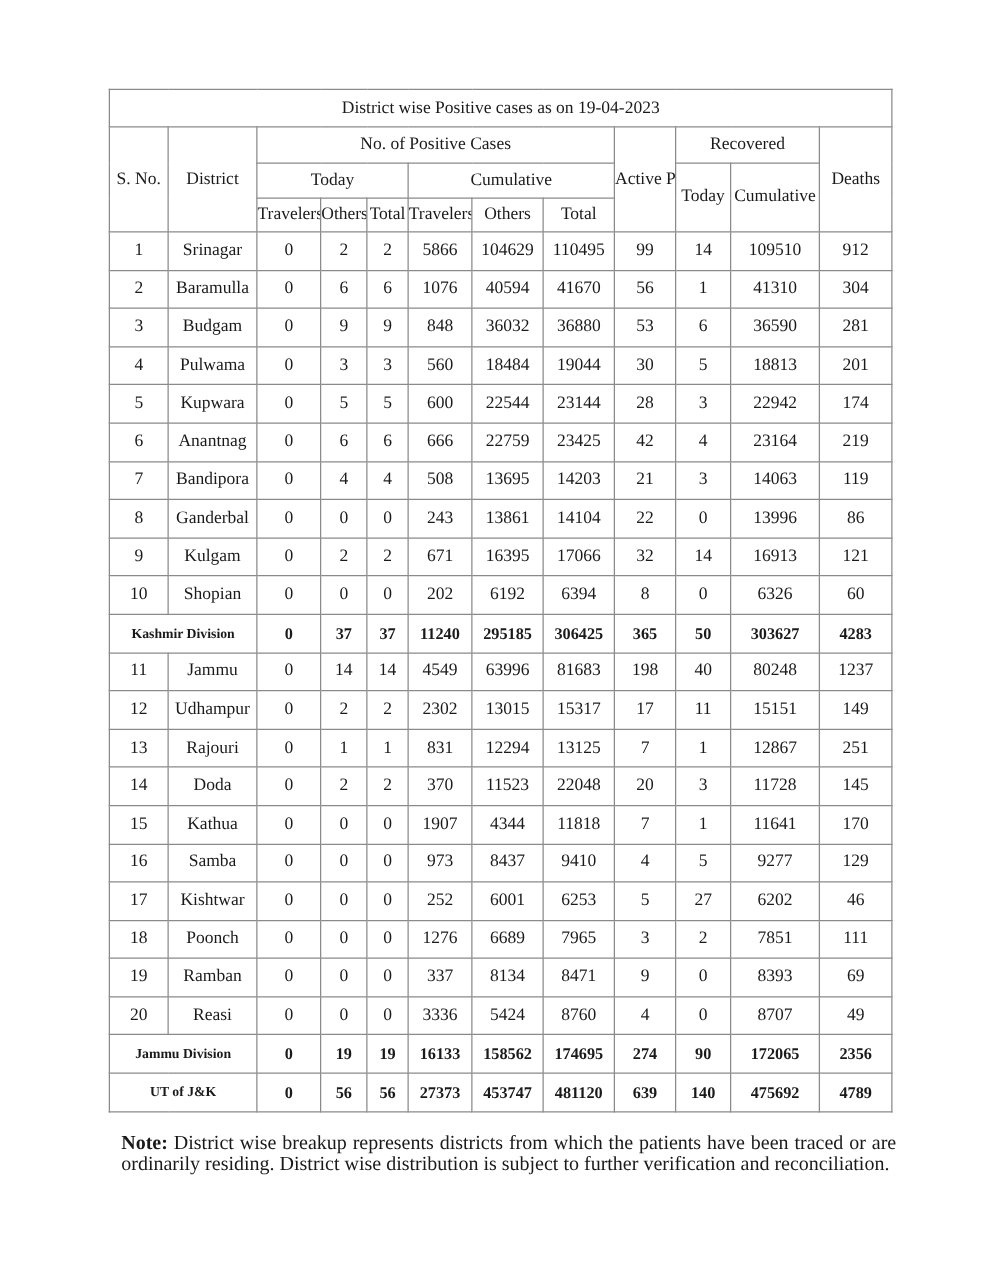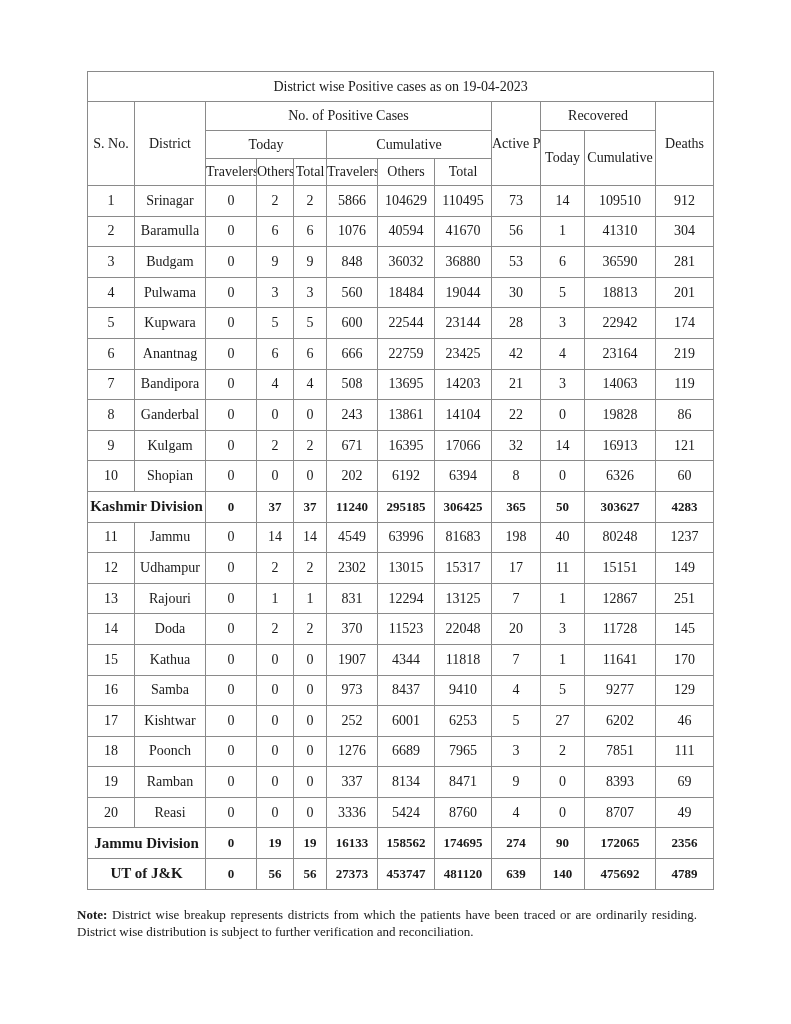--- a/index.html
+++ b/index.html
@@ -19,25 +19,25 @@
   .h2 th { height: 27px; }
   .h3 th { height: 26px; border-bottom: 1.5px solid #444; }
   th.big { font-size: 16px; font-weight: bold; }
   th.med { font-size: 13px; font-weight: bold; }
   th.small { font-size: 9px; font-weight: bold; }
   th.wrap { white-space: normal; line-height: 12px; font-size: 10px; font-weight: bold; }
   th.smallb { font-size: 10px; font-weight: bold; margin-top: 24px; }
   tr.data td { height: 29.6px; }
   td.district { text-align: left; padding-left: 8px; }
   tr.division td { font-weight: bold; height: 29.6px; font-size: 13px; }
-  tr.division td.divlabel { font-size: 15px; }
+  tr.division td.divlabel { font-size: 11px; }
   tr.grand td { border-top: 1.5px solid #444; }
   .note {
-    position: absolute; left: 77px; top: 906px; width: 620px;
-    font-size: 13px; line-height: 17px; text-align: justify; color: #1a1a1a;
+    position: absolute; left: 97px; top: 906px; width: 620px;
+    font-size: 16px; line-height: 17px; text-align: justify; color: #1a1a1a;
   }
   .note b { font-weight: bold; }
 </style>
 </head>
 <body>
 
 <div class="page">
   <table class="report">
     <colgroup>
       <col style="width:47px">
@@ -83,21 +83,21 @@
     <tbody id="kashmir-body">
         <tr class="data">
           <td>1</td>
           <td class="district">Srinagar</td>
           <td>0</td>
           <td>2</td>
           <td>2</td>
           <td>5866</td>
           <td>104629</td>
           <td>110495</td>
-          <td>73</td>
+          <td>99</td>
           <td>14</td>
           <td>109510</td>
           <td>912</td>
         </tr>
         <tr class="data">
           <td>2</td>
           <td class="district">Baramulla</td>
           <td>0</td>
           <td>6</td>
           <td>6</td>
@@ -183,21 +183,21 @@
           <td>8</td>
           <td class="district">Ganderbal</td>
           <td>0</td>
           <td>0</td>
           <td>0</td>
           <td>243</td>
           <td>13861</td>
           <td>14104</td>
           <td>22</td>
           <td>0</td>
-          <td>19828</td>
+          <td>13996</td>
           <td>86</td>
         </tr>
         <tr class="data">
           <td>9</td>
           <td class="district">Kulgam</td>
           <td>0</td>
           <td>2</td>
           <td>2</td>
           <td>671</td>
           <td>16395</td>

